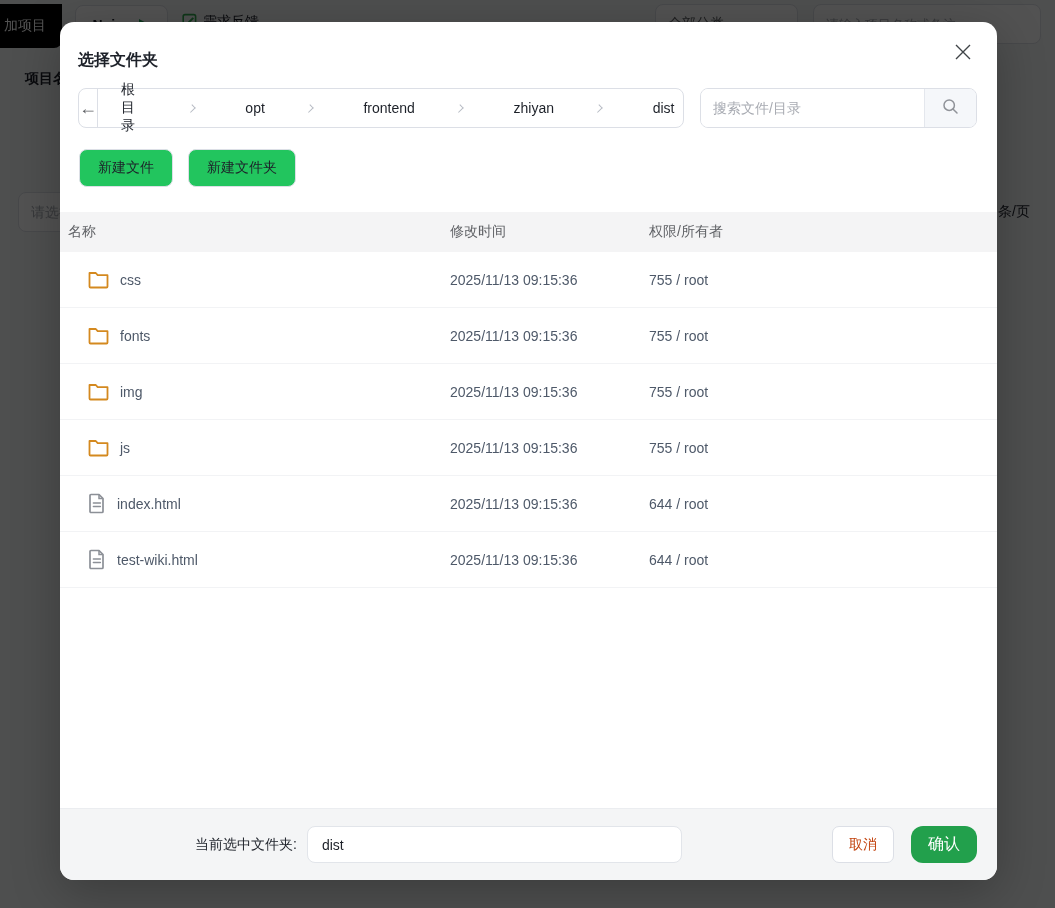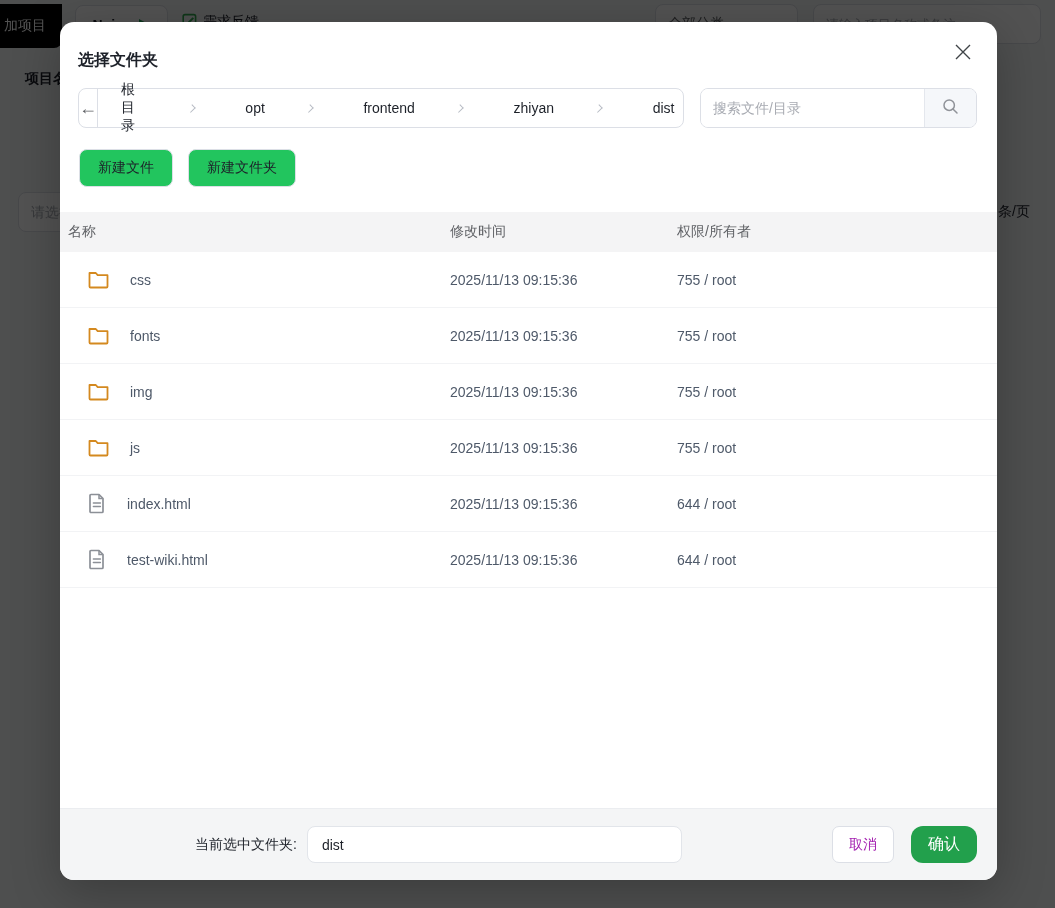--- a/index.html
+++ b/index.html
@@ -69,34 +69,34 @@
     font-family:inherit; }
 
   .content { position:absolute; left:0; right:0; top:190px; bottom:70px; display:flex; }
   .sidebar { width:200px; border-right:1px solid #e5e6eb; padding:26px 0 0 30px; }
   .sidebar-root { font-size:14px; color:#1d2129; cursor:pointer; }
   .tablewrap { flex:1; display:flex; flex-direction:column; }
   .thead { height:40px; background:#f4f4f5; display:flex; align-items:center;
     font-size:14px; color:#606266; flex:0 0 auto; }
   .col-name { width:390px; padding-left:8px; }
   .col-time { width:199px; }
-  .col-perm { flex:1;margin-left:28px; }
+  .col-perm { flex:1; }
   .trow { height:56px; display:flex; align-items:center; font-size:14px; color:#4e5969;
     border-bottom:1px solid #f2f3f5; cursor:pointer; flex:0 0 auto; }
-  .trow .col-name { display:flex; align-items:center; padding-left:28px; gap:21px; }
+  .trow .col-name { display:flex; align-items:center; padding-left:28px; gap:11px; }
   .rowicon { display:flex; align-items:center; }
 
   .footer { position:absolute; left:0; right:0; bottom:0; height:72px; background:#f4f5f6;
     border-top:1px solid #ebedf0; border-radius:0 0 14px 14px; display:flex;
     align-items:center; padding:0 20px 0 135px; }
   .footer-label { font-size:14px; color:#1d2129; }
   .footer-input { width:375px; height:37px; margin-left:10px; border:1px solid #e2e5ea;
     border-radius:8px; background:#fff; padding:0 14px; font-size:14px; color:#1d2129; outline:none; }
   .cancel-btn { margin-left:auto; height:37px; padding:0 16px; background:#fff;
-    border:1px solid #dcdfe6; border-radius:7px; font-size:14px; color:#a21caf;
+    border:1px solid #dcdfe6; border-radius:7px; font-size:14px; color:#c2410c;
     cursor:pointer; font-family:inherit; }
   .confirm-btn { margin-left:17px; height:37px; padding:0 17px; background:#22a04c;
     border:none; border-radius:12px; font-size:16px; color:#fff; cursor:pointer; font-family:inherit; }
 </style>
 </head>
 <body>
 
 <div class="bg-page">
   <div class="bg-add-btn">加项目</div>
   <div class="bg-nginx">

